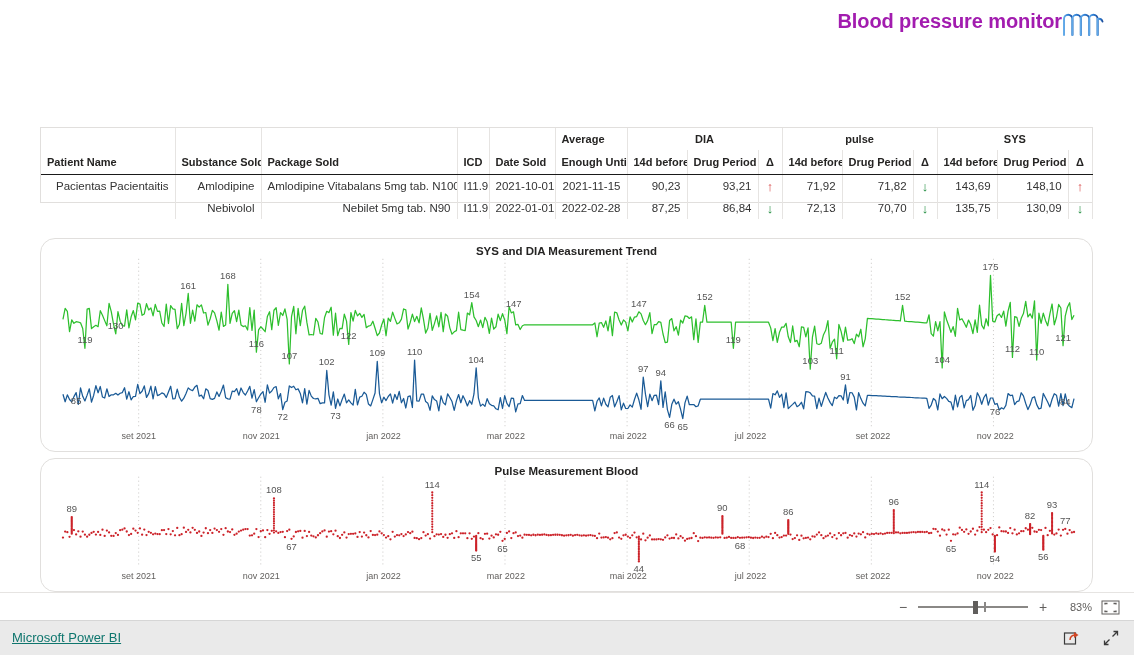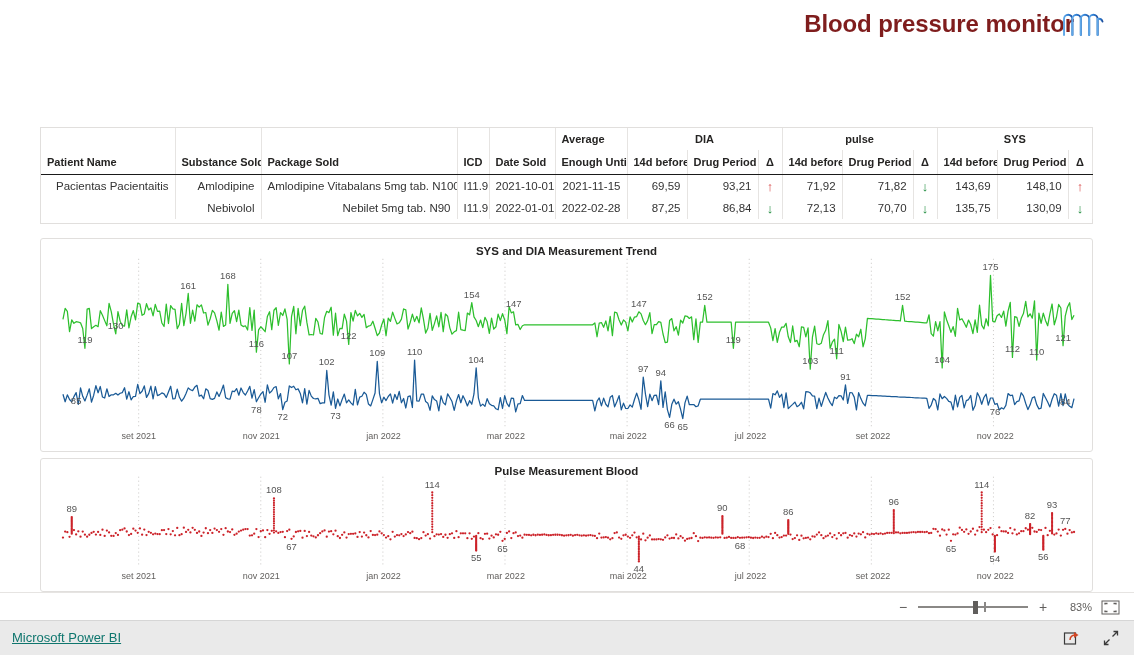--- a/index.html
+++ b/index.html
@@ -24,38 +24,38 @@
   }
 
   
   #report-header {
     position: absolute;
     left: 0; top: 0;
     width: 1134px; height: 52px;
   }
   #report-title {
     position: absolute;
-    right: 60px; top: 10px;
-    font-size: 24px;
+    right: 72px; top: 10px;
+    font-size: 20px;
     font-weight: bold;
-    color: #7f1d1d;
+    color: #a21caf;
     letter-spacing: -0.1px;
     white-space: nowrap;
   }
   #logo-mark {
     position: absolute;
     right: 28px; top: 9px;
     width: 46px; height: 30px;
   }
 
   
   #table-visual {
     position: absolute;
     left: 40px; top: 127px;
-    width: 1053px; height: 97px;
+    width: 1053px; height: 76px;
     background: #ffffff;
     border: 1px solid #e1dfdd;
     box-sizing: border-box;
   }
   table.pbi-table {
     border-collapse: collapse;
     width: 100%;
     font-size: 11px;
     color: #333333;
     table-layout: fixed;
@@ -106,21 +106,21 @@
   tr.data-row td.thickleft { border-left: 1.6px solid #1a1a1a; }
   tr.data-row.last td { }
   .arrow-up { color: #d64040; font-size: 13px; font-weight: bold; line-height: 1; }
   .arrow-dn { color: #1a8a3a; font-size: 13px; font-weight: bold; line-height: 1; }
 
   
   .chart-visual {
     position: absolute;
     background: #ffffff;
     border: 1px solid #e1dfdd;
-    border-radius: 3px;
+    border-radius: 15px;
     box-sizing: border-box;
   }
   #chart-sysdia { left: 40px; top: 238px; width: 1053px; height: 214px; }
   #chart-pulse  { left: 40px; top: 458px; width: 1053px; height: 134px; }
   .chart-title {
     position: absolute;
     left: 0; top: 6px;
     width: 100%;
     text-align: center;
     font-size: 11.5px;
@@ -294,21 +294,21 @@
           </tr>
         </thead>
         <tbody>
           <tr class="data-row">
             <td>Pacientas Pacientaitis</td>
             <td>Amlodipine</td>
             <td>Amlodipine Vitabalans 5mg tab. N100</td>
             <td>I11.9</td>
             <td>2021-10-01</td>
             <td>2021-11-15</td>
-            <td class="num thickleft">69,59</td>
+            <td class="num thickleft">90,23</td>
             <td class="num">93,21</td>
             <td class="ctr"><span class="arrow-up">↑</span></td>
             <td class="num">71,92</td>
             <td class="num">71,82</td>
             <td class="ctr"><span class="arrow-dn">↓</span></td>
             <td class="num">143,69</td>
             <td class="num">148,10</td>
             <td class="ctr"><span class="arrow-up">↑</span></td>
           </tr>
           <tr class="data-row last">

